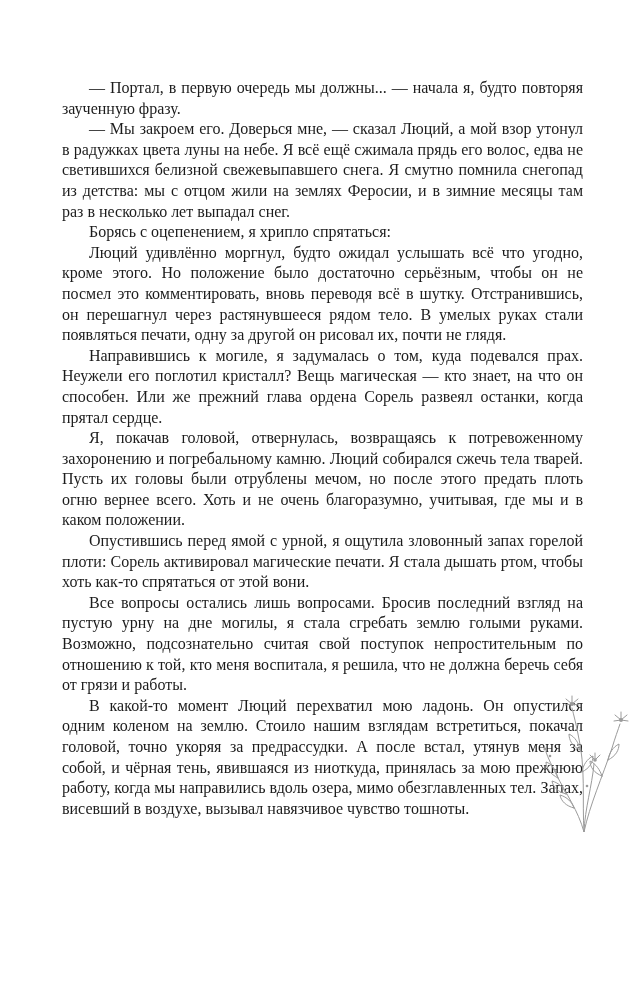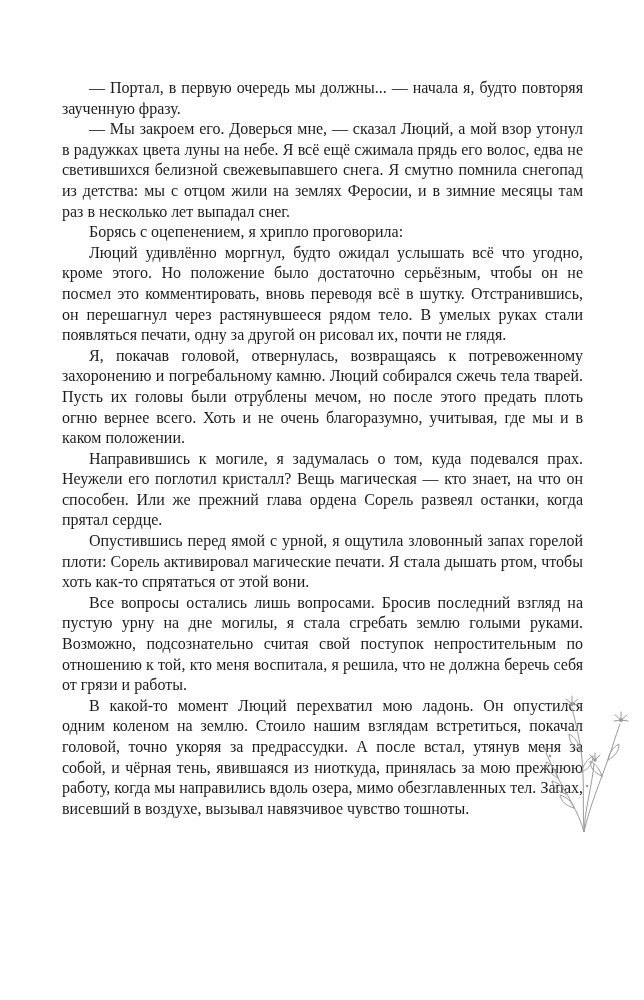--- a/index.html
+++ b/index.html
@@ -51,24 +51,24 @@
   }
 </style>
 </head>
 <body>
 
 <div class="book-page">
 
   <div class="text-block">
     <p>— Портал, в первую очередь мы должны... — начала я, будто повторяя заученную фразу.</p>
     <p>— Мы закроем его. Доверься мне, — сказал Люций, а мой взор утонул в радужках цвета луны на небе. Я всё ещё сжимала прядь его волос, едва не светившихся белизной свежевыпавшего снега. Я смутно помнила снегопад из детства: мы с отцом жили на землях Феросии, и в зимние месяцы там раз в несколько лет выпадал снег.</p>
-    <p>Борясь с оцепенением, я хрипло проговорила:</p>
+    <p>Борясь с оцепенением, я хрипло спрятаться:</p>
     <p>Люций удивлённо моргнул, будто ожидал услышать всё что угодно, кроме этого. Но положение было достаточно серьёзным, чтобы он не посмел это комментировать, вновь переводя всё в шутку. Отстранившись, он перешагнул через растянувшееся рядом тело. В умелых руках стали появляться печати, одну за другой он рисовал их, почти не глядя.</p>
+    <p>Направившись к могиле, я задумалась о том, куда подевался прах. Неужели его поглотил кристалл? Вещь магическая — кто знает, на что он способен. Или же прежний глава ордена Сорель развеял останки, когда прятал сердце.</p>
     <p>Я, покачав головой, отвернулась, возвращаясь к потревоженному захоронению и погребальному камню. Люций собирался сжечь тела тварей. Пусть их головы были отрублены мечом, но после этого предать плоть огню вернее всего. Хоть и не очень благоразумно, учитывая, где мы и в каком положении.</p>
-    <p>Направившись к могиле, я задумалась о том, куда подевался прах. Неужели его поглотил кристалл? Вещь магическая — кто знает, на что он способен. Или же прежний глава ордена Сорель развеял останки, когда прятал сердце.</p>
     <p>Опустившись перед ямой с урной, я ощутила зловонный запах горелой плоти: Сорель активировал магические печати. Я стала дышать ртом, чтобы хоть как-то спрятаться от этой вони.</p>
     <p>Все вопросы остались лишь вопросами. Бросив последний взгляд на пустую урну на дне могилы, я стала сгребать землю голыми руками. Возможно, подсознательно считая свой поступок непростительным по отношению к той, кто меня воспитала, я решила, что не должна беречь себя от грязи и работы.</p>
     <p>В какой-то момент Люций перехватил мою ладонь. Он опустился одним коленом на землю. Стоило нашим взглядам встретиться, покачал головой, точно укоряя за предрассудки. А после встал, утянув меня за собой, и чёрная тень, явившаяся из ниоткуда, принялась за мою прежнюю работу, когда мы направились вдоль озера, мимо обезглавленных тел. Запах, висевший в воздухе, вызывал навязчивое чувство тошноты.</p>
   </div>
 
   <div class="page-number">13</div>
 
   <div class="decoration">
     <svg width="92" height="142" viewBox="0 0 92 142" xmlns="http://www.w3.org/2000/svg">
       <g stroke="#9b9b9b" stroke-width="1" fill="none" stroke-linecap="round">

